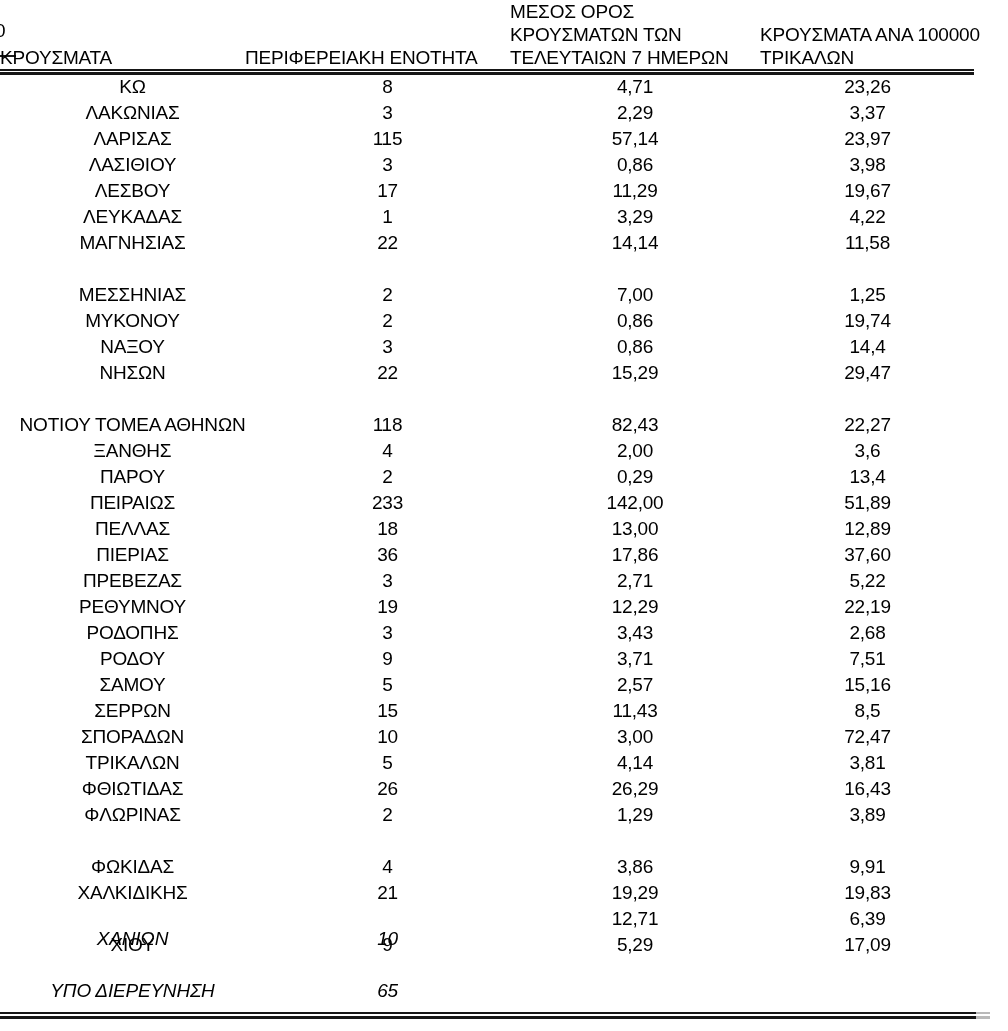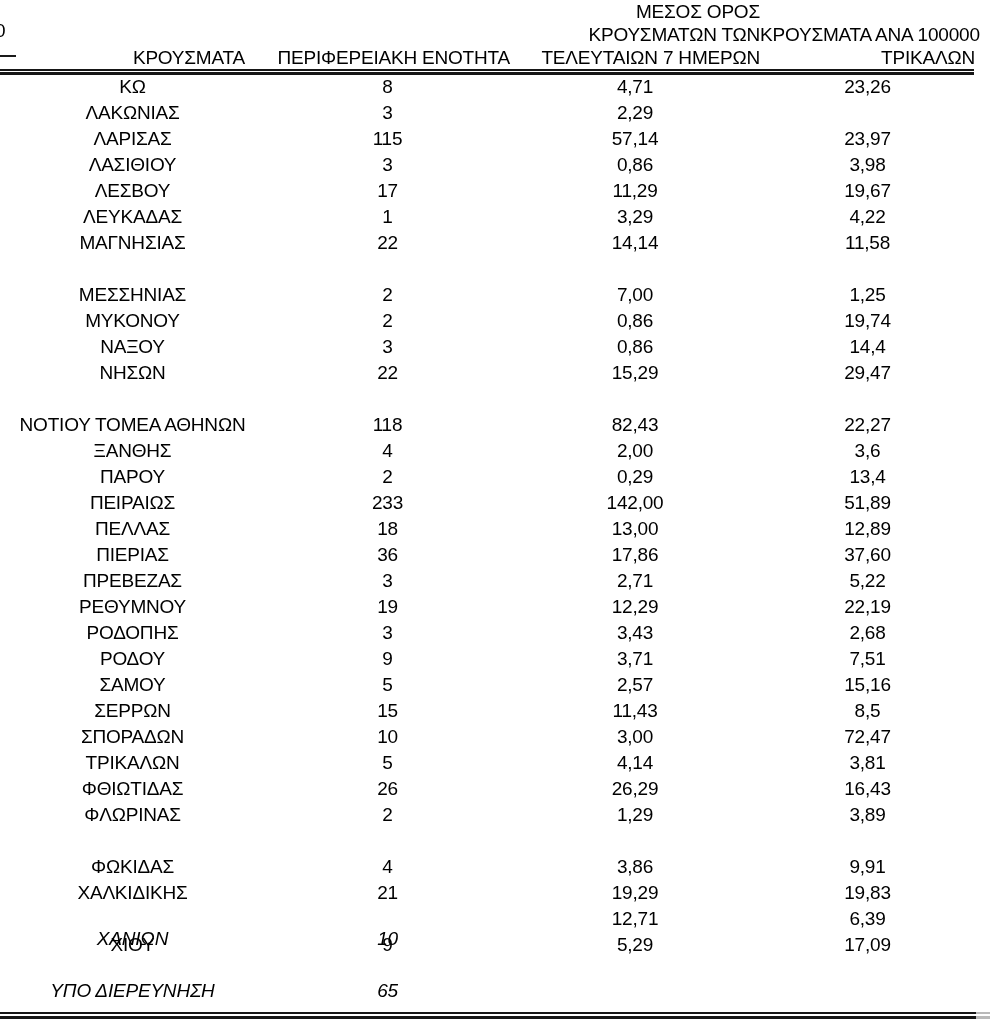--- a/index.html
+++ b/index.html
@@ -5,21 +5,21 @@
   html,body{margin:0;padding:0;}
   body{
     width:1008px;height:1031px;
     background:#ffffff;color:#000000;
     font-family:"Liberation Sans","DejaVu Sans",sans-serif;
     position:relative;overflow:hidden;
     -webkit-font-smoothing:antialiased;
   }
   .table-wrap{position:absolute;left:0;top:0;width:975px;}
   .thead{display:flex;align-items:flex-end;height:69px;}
-  .hcell{text-align:right;font-size:19px;line-height:23px;letter-spacing:-0.2px;}
+  .hcell{text-align:left;font-size:19px;line-height:23px;letter-spacing:-0.2px;}
   .hline{white-space:nowrap;}
   .c1{width:265px;}
   .c2{width:245px;}
   .c3{width:250px;}
   .c4{width:215px;}
   
   .dbl-rule{width:974px;}
   .dbl-rule .l1{height:1.5px;background:#161616;}
   .dbl-rule .sp{height:1.5px;}
   .dbl-rule .l2{height:2.5px;background:#161616;}
@@ -77,20 +77,21 @@
       <div class="trow">
         <div class="tcell c1">ΚΩ</div>
         <div class="tcell c2">8</div>
         <div class="tcell c3">4,71</div>
         <div class="tcell c4">23,26</div>
       </div>
       <div class="trow">
         <div class="tcell c1">ΛΑΚΩΝΙΑΣ</div>
         <div class="tcell c2">3</div>
         <div class="tcell c3">2,29</div>
+        <div class="tcell c4">3,37</div>
       </div>
       <div class="trow">
         <div class="tcell c1">ΛΑΡΙΣΑΣ</div>
         <div class="tcell c2">115</div>
         <div class="tcell c3">57,14</div>
         <div class="tcell c4">23,97</div>
       </div>
       <div class="trow">
         <div class="tcell c1">ΛΑΣΙΘΙΟΥ</div>
         <div class="tcell c2">3</div>

